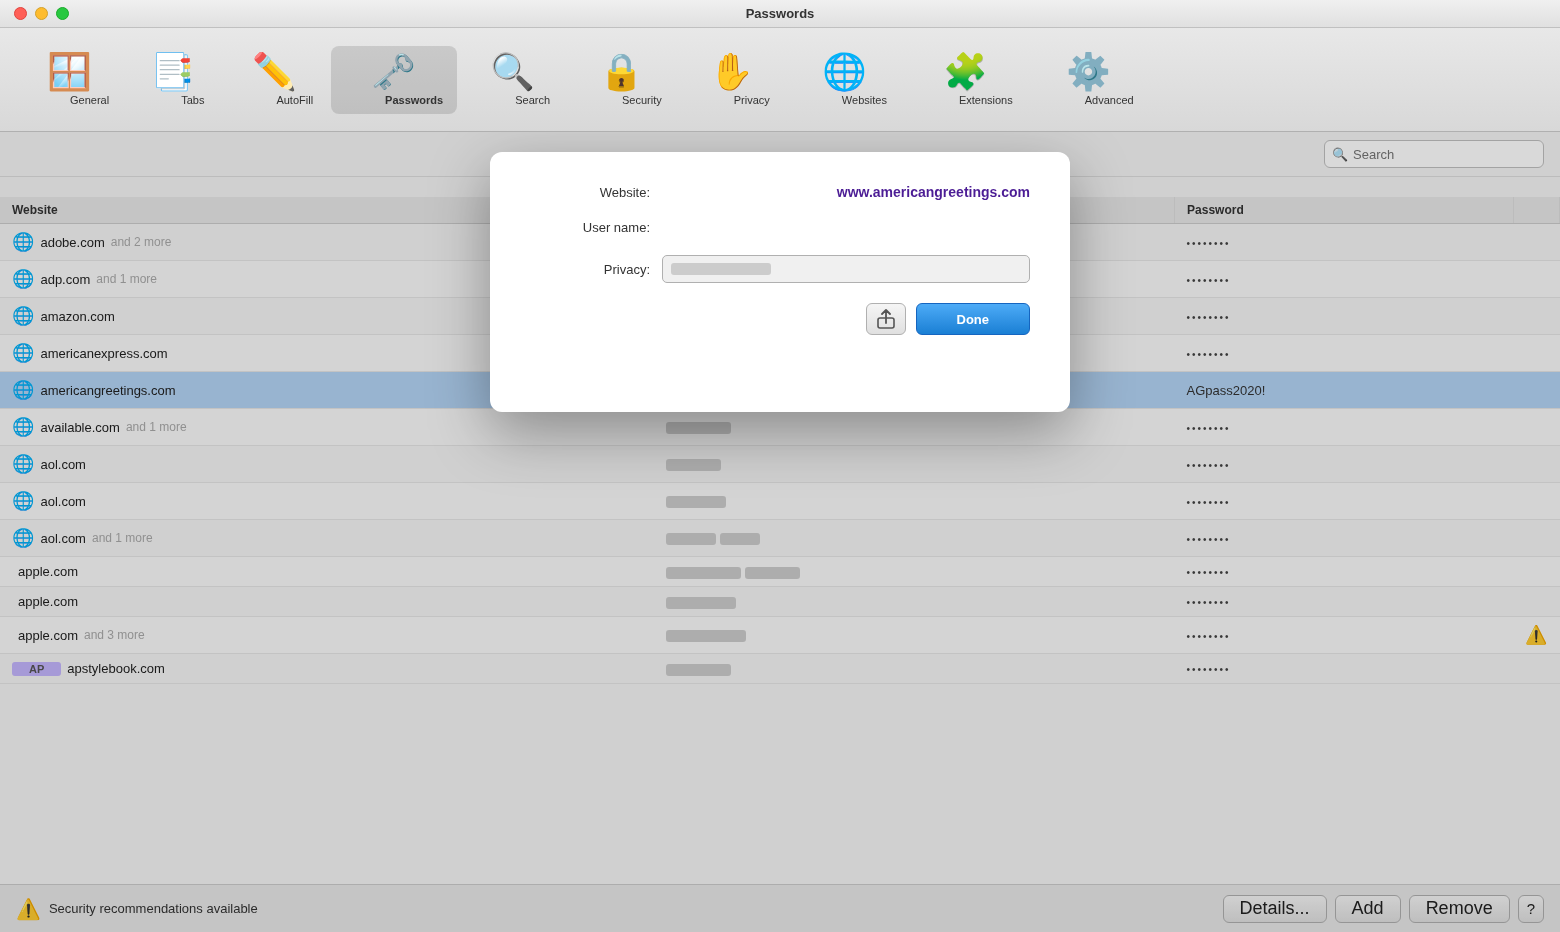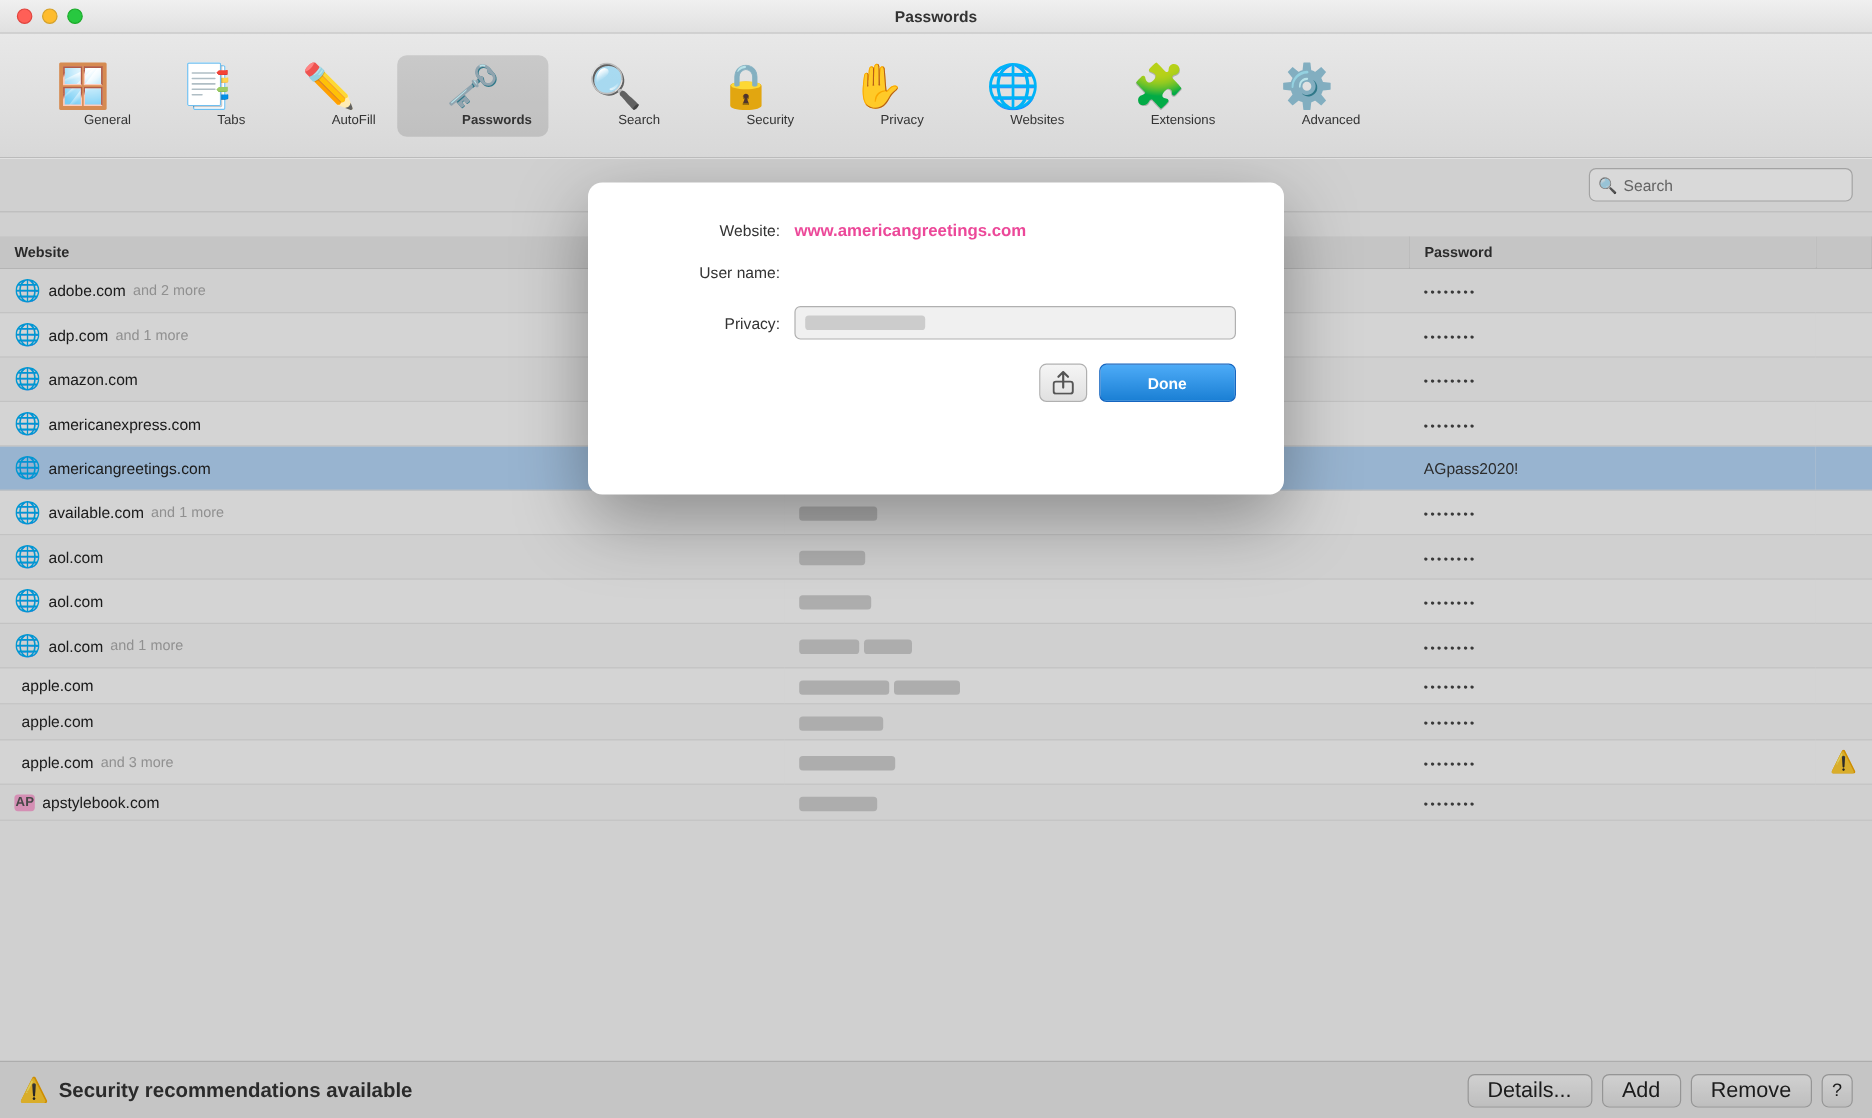--- a/index.html
+++ b/index.html
@@ -189,23 +189,23 @@
 
     .apple-icon {
       font-size: 16px;
       flex-shrink: 0;
     }
 
     .ap-badge {
       font-size: 11px;
       font-weight: 700;
       color: #555;
-      background: #f9a8d4;
+      background: #c4b5fd;
       border-radius: 3px;
-      padding: 1px 1px;
+      padding: 1px 17px;
       flex-shrink: 0;
     }
 
     .site-name {
       color: #222;
     }
 
     .site-more {
       color: #aaa;
       font-size: 12px;
@@ -245,23 +245,22 @@
       gap: 8px;
       flex: 1;
     }
 
     .bottom-warning-icon {
       font-size: 20px;
       color: #f5a623;
     }
 
     .bottom-warning-text {
-      font-size: 17px;
+      font-size: 13px;
       color: #333;
-      font-weight: bold;
     }
 
     .bottom-buttons {
       display: flex;
       gap: 8px;
     }
 
     .mac-button {
       background: linear-gradient(to bottom, #f5f5f5, #e0e0e0);
       border: 1px solid #b0b0b0;
@@ -298,35 +297,36 @@
       box-shadow: 0 20px 60px rgba(0,0,0,0.35);
       padding: 32px 40px 28px 40px;
       width: 580px;
       min-height: 260px;
     }
 
     .modal-row {
       display: flex;
       align-items: center;
       margin-bottom: 20px;
+      justify-content: space-between;
     }
 
     .modal-label {
       font-size: 13px;
       color: #333;
       text-align: right;
       width: 120px;
       flex-shrink: 0;
       margin-right: 12px;
     }
 
     .modal-value {
       font-size: 14px;
       font-weight: 600;
-      color: #ec4899;
+      color: #4c1d95;
     }
 
     .modal-input {
       flex: 1;
       height: 28px;
       border: 1px solid #b0b0b0;
       border-radius: 5px;
       padding: 0 8px;
       font-size: 13px;
       background: white;

